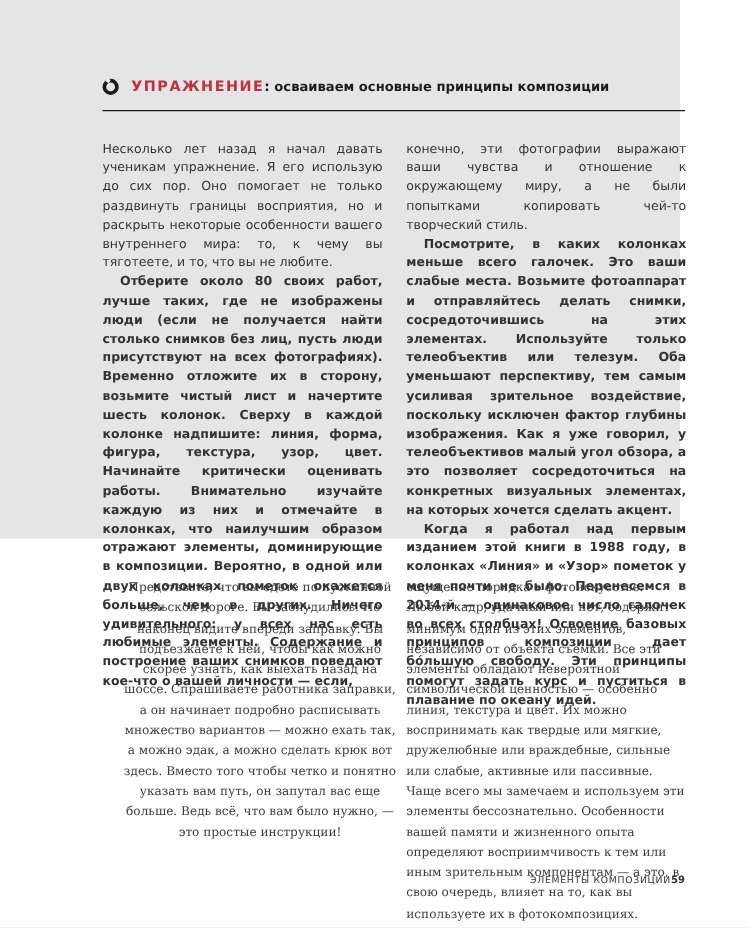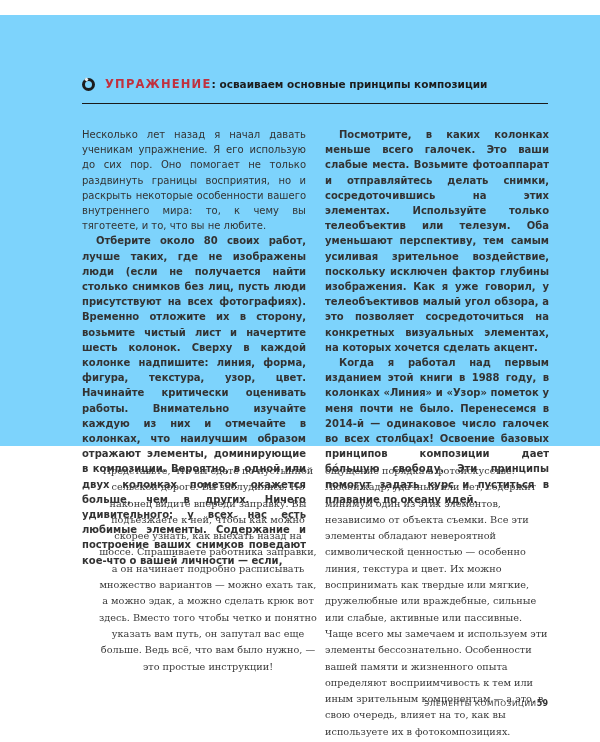--- a/index.html
+++ b/index.html
@@ -3,22 +3,22 @@
   <meta charset="utf-8">
   <style>
     html, body { margin: 0; padding: 0; }
     body {
       width: 600px; height: 742px; position: relative; overflow: hidden;
       background: #ffffff;
       font-family: "DejaVu Sans", sans-serif;
       color: #2a2a2a;
     }
     .panel {
-      position: absolute; left: 0; top: 15px; width: 600px; height: 431px;
-      background: #7dd3fc;
+      position: absolute; left: 0; top: 0; width: 544px; height: 431px;
+      background: #e5e5e5;
     }
     .header {
       position: absolute; left: 82px; top: 58px; width: 466px; height: 30px;
       border-bottom: 1.5px solid #1a1a1a;
       display: flex; align-items: center;
     }
     .ring-icon {
       width: 13px; height: 13px; border-radius: 50%;
       border: 3.2px solid #1c1c1c; box-sizing: border-box;
       margin-right: 10px; margin-top: -8px;
@@ -68,20 +68,21 @@
       <span class="header-accent">УПРАЖНЕНИЕ</span><span class="header-colon">:</span><span class="header-rest"> осваиваем основные принципы композиции</span>
     </span>
   </div>
 
   <div class="col col-top-left">
     <p>Несколько лет назад я начал давать ученикам упражнение. Я его использую до сих пор. Оно помогает не только раздвинуть границы восприятия, но и раскрыть некоторые особенности вашего внутреннего мира: то, к чему вы тяготеете, и то, что вы не любите.</p>
     <p class="indent">Отберите около 80 своих работ, лучше таких, где не изображены люди (если не получается найти столько снимков без лиц, пусть люди присутствуют на всех фотографиях). Временно отложите их в сторону, возьмите чистый лист и начертите шесть колонок. Сверху в каждой колонке надпишите: линия, форма, фигура, текстура, узор, цвет. Начинайте критически оценивать работы. Внимательно изучайте каждую из них и отмечайте в колонках, что наилучшим образом отражают элементы, доминирующие в композиции. Вероятно, в одной или двух колонках пометок окажется больше, чем в других. Ничего удивительного: у всех нас есть любимые элементы. Содержание и построение ваших снимков поведают кое-что о вашей личности — если,</p>
   </div>
 
   <div class="col col-top-right">
+    <p>конечно, эти фотографии выражают ваши чувства и отношение к окружающему миру, а не были попытками копировать чей-то творческий стиль.</p>
     <p class="indent">Посмотрите, в каких колонках меньше всего галочек. Это ваши слабые места. Возьмите фотоаппарат и отправляйтесь делать снимки, сосредоточившись на этих элементах. Используйте только телеобъектив или телезум. Оба уменьшают перспективу, тем самым усиливая зрительное воздействие, поскольку исключен фактор глубины изображения. Как я уже говорил, у телеобъективов малый угол обзора, а это позволяет сосредоточиться на конкретных визуальных элементах, на которых хочется сделать акцент.</p>
     <p class="indent">Когда я работал над первым изданием этой книги в 1988 году, в колонках «Линия» и «Узор» пометок у меня почти не было. Перенесемся в 2014-й — одинаковое число галочек во всех столбцах! Освоение базовых принципов композиции дает бóльшую свободу. Эти принципы помогут задать курс и пуститься в плавание по океану идей.</p>
   </div>
 </div>
 
 <div class="col serif col-bot-left">
   <p>Представьте, что вы едете по пустынной сельской дороге. Вы заблудились. Но наконец видите впереди заправку. Вы подъезжаете к ней, чтобы как можно скорее узнать, как выехать назад на шоссе. Спрашиваете работника заправки, а он начинает подробно расписывать множество вариантов — можно ехать так, а можно эдак, а можно сделать крюк вот здесь. Вместо того чтобы четко и понятно указать вам путь, он запутал вас еще больше. Ведь всё, что вам было нужно, — это простые инструкции!</p>
 </div>
 
 <div class="col serif col-bot-right">

